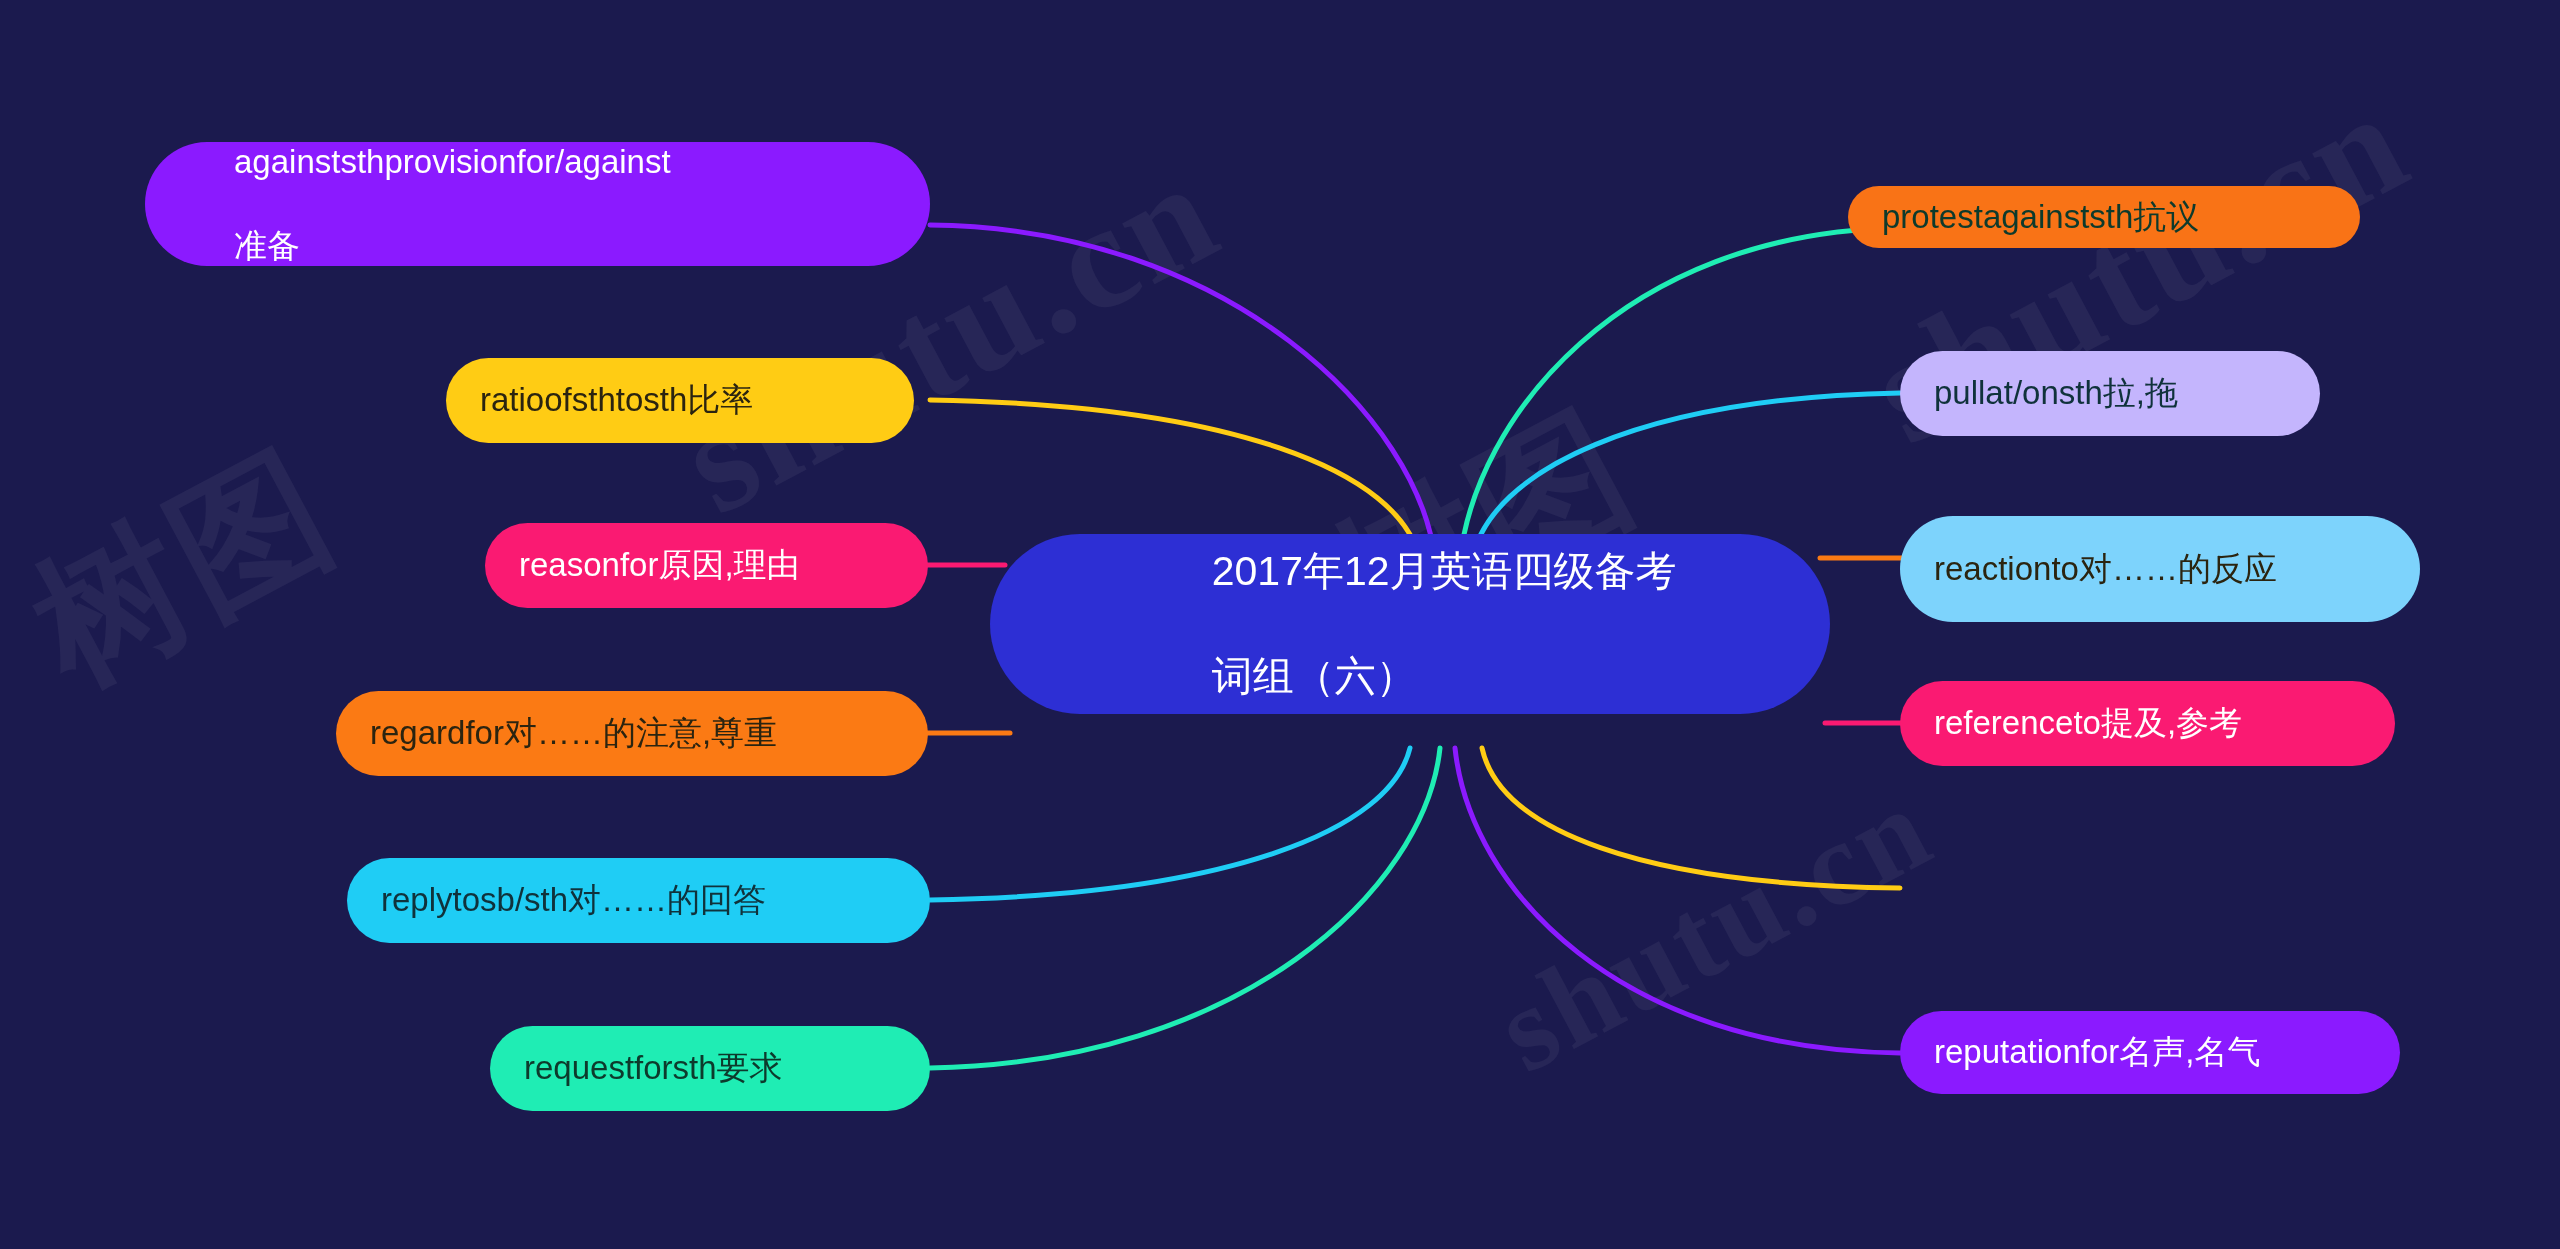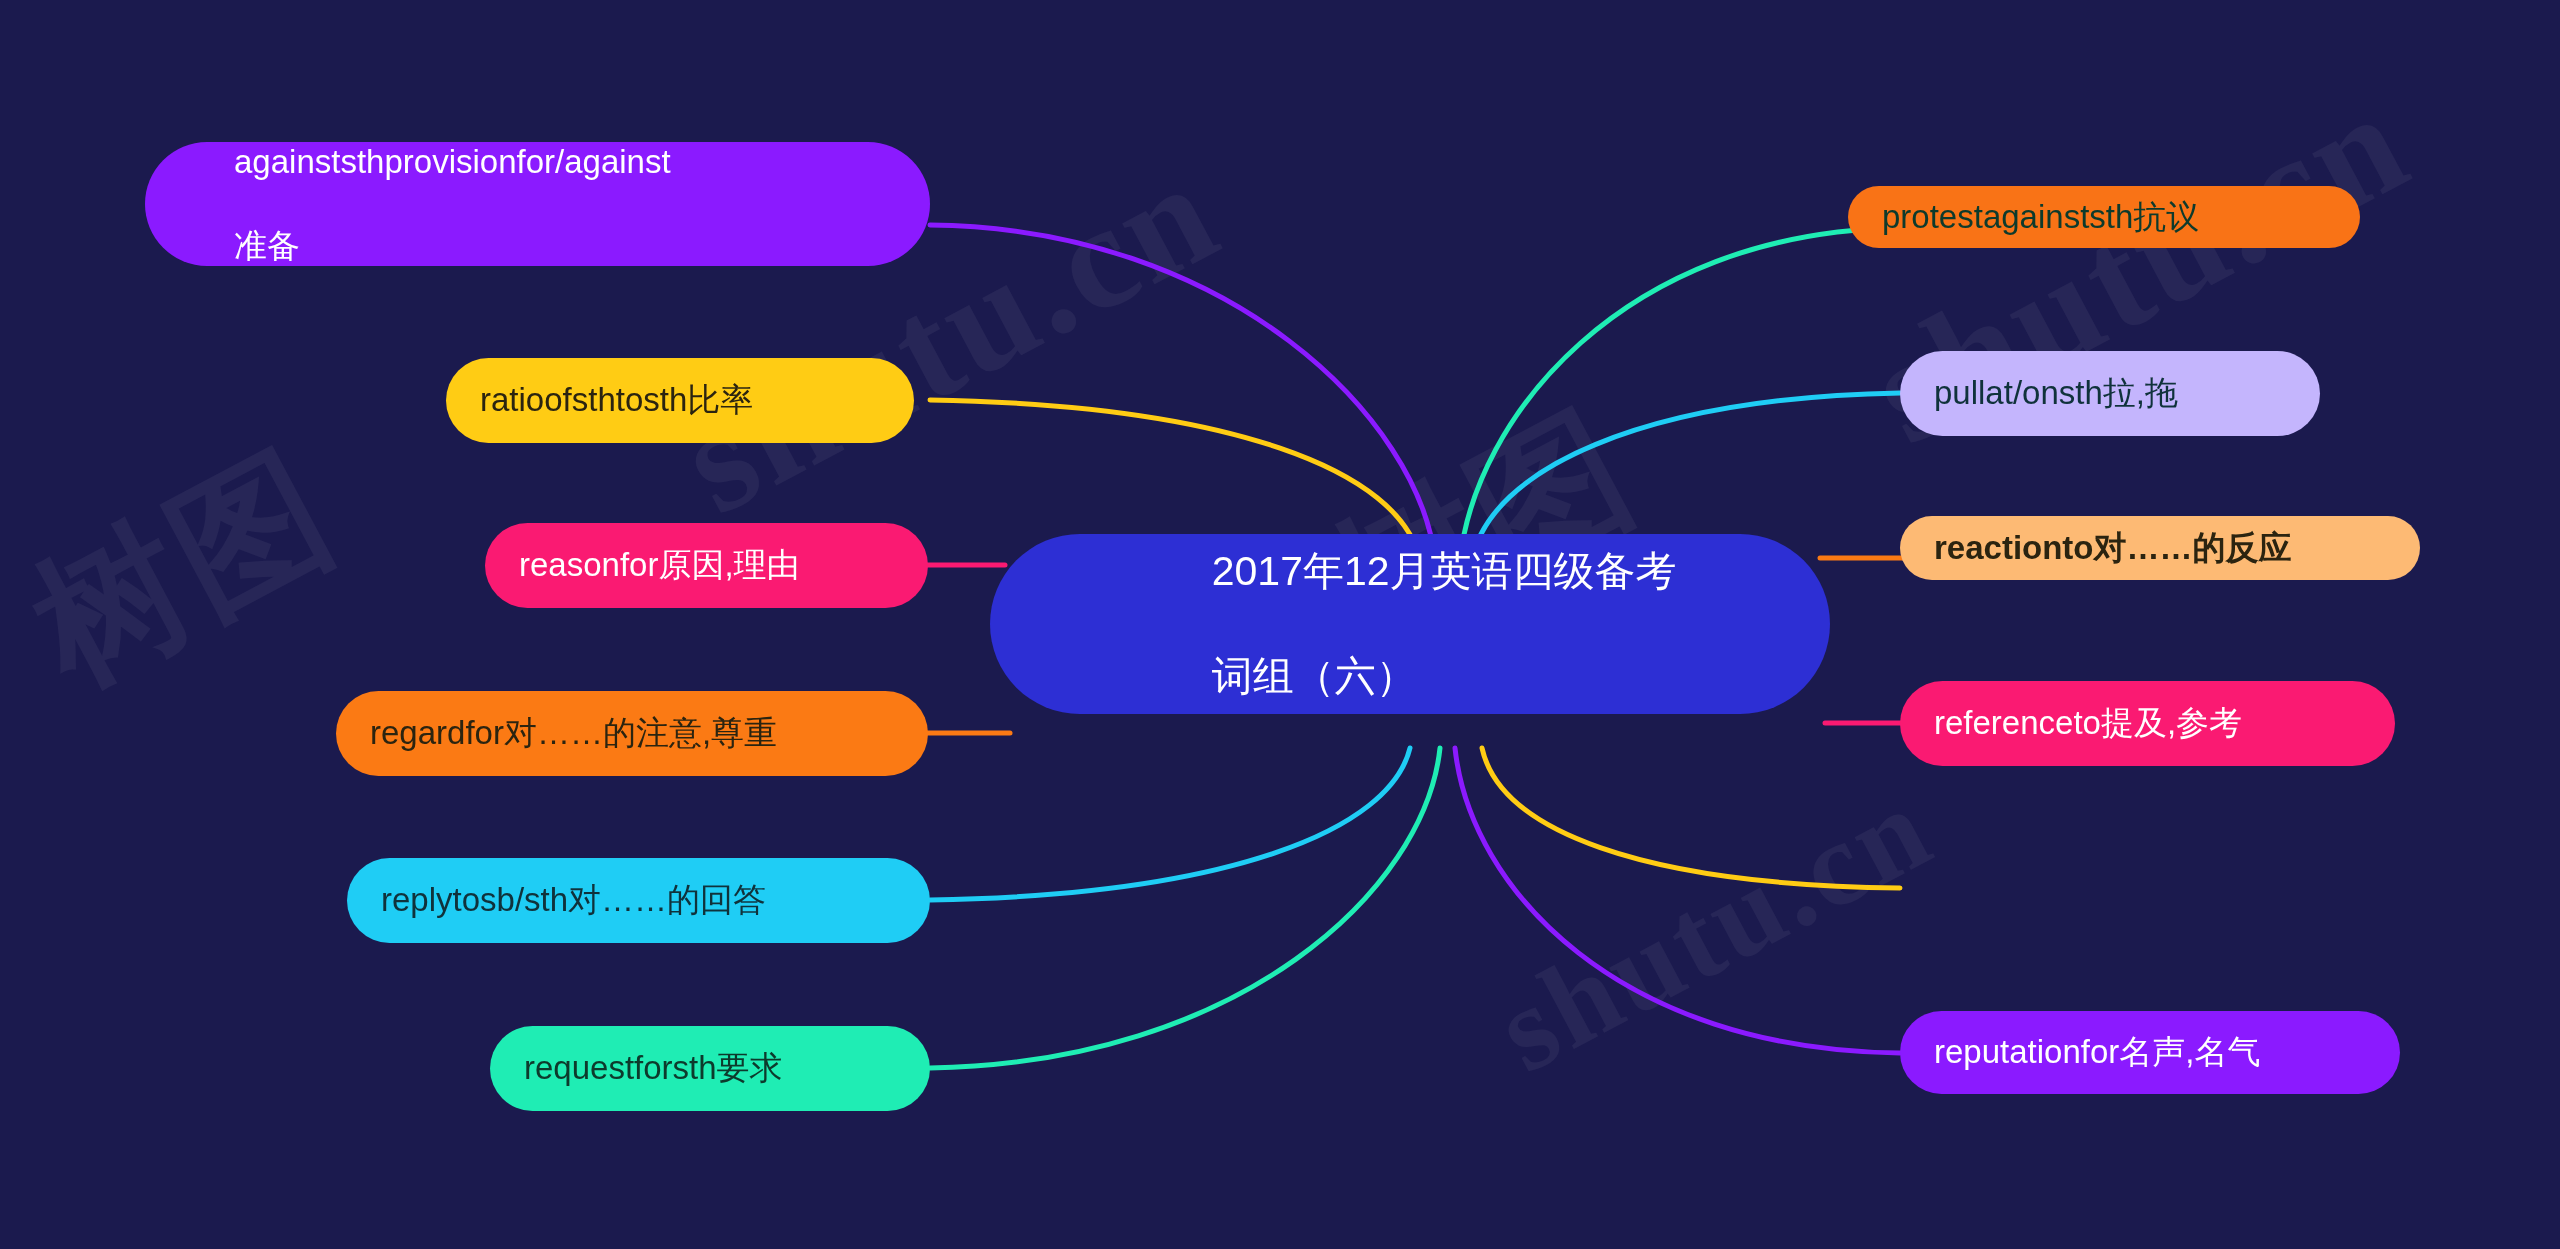--- a/index.html
+++ b/index.html
@@ -128,21 +128,21 @@
   </div>
 
   <div class="node dark-text-g" id="node-r0" style="left: 1848px; top: 186px; width: 512px; height: 62px; background: #f97316; color: rgb(13, 58, 44);">
     <span>protestagainststh抗议</span>
   </div>
 
   <div class="node dark-text-b" id="node-r1" style="left: 1900px; top: 351px; width: 420px; height: 85px; background: #c4b5fd; color: rgb(16, 50, 59);">
     <span>pullat/onsth拉,拖</span>
   </div>
 
-  <div class="node dark-text" id="node-r2" style="left: 1900px; top: 516px; width: 520px; height: 64px; background: #fdba74; color: rgb(43, 36, 16); font-weight: bold;">
+  <div class="node dark-text" id="node-r2" style="left: 1900px; top: 516px; width: 520px; height: 106px; background: #7dd3fc; color: rgb(43, 36, 16);">
     <span>reactionto对……的反应</span>
   </div>
 
   <div class="node light-text" id="node-r3" style="left: 1900px; top: 681px; width: 495px; height: 85px; background: rgb(250, 26, 114); color: rgb(255, 255, 255);">
     <span>referenceto提及,参考</span>
   </div>
 
 
   <div class="node light-text" id="node-r5" style="left: 1900px; top: 1011px; width: 500px; height: 83px; background: rgb(139, 26, 255); color: rgb(255, 255, 255);">
     <span>reputationfor名声,名气</span>

